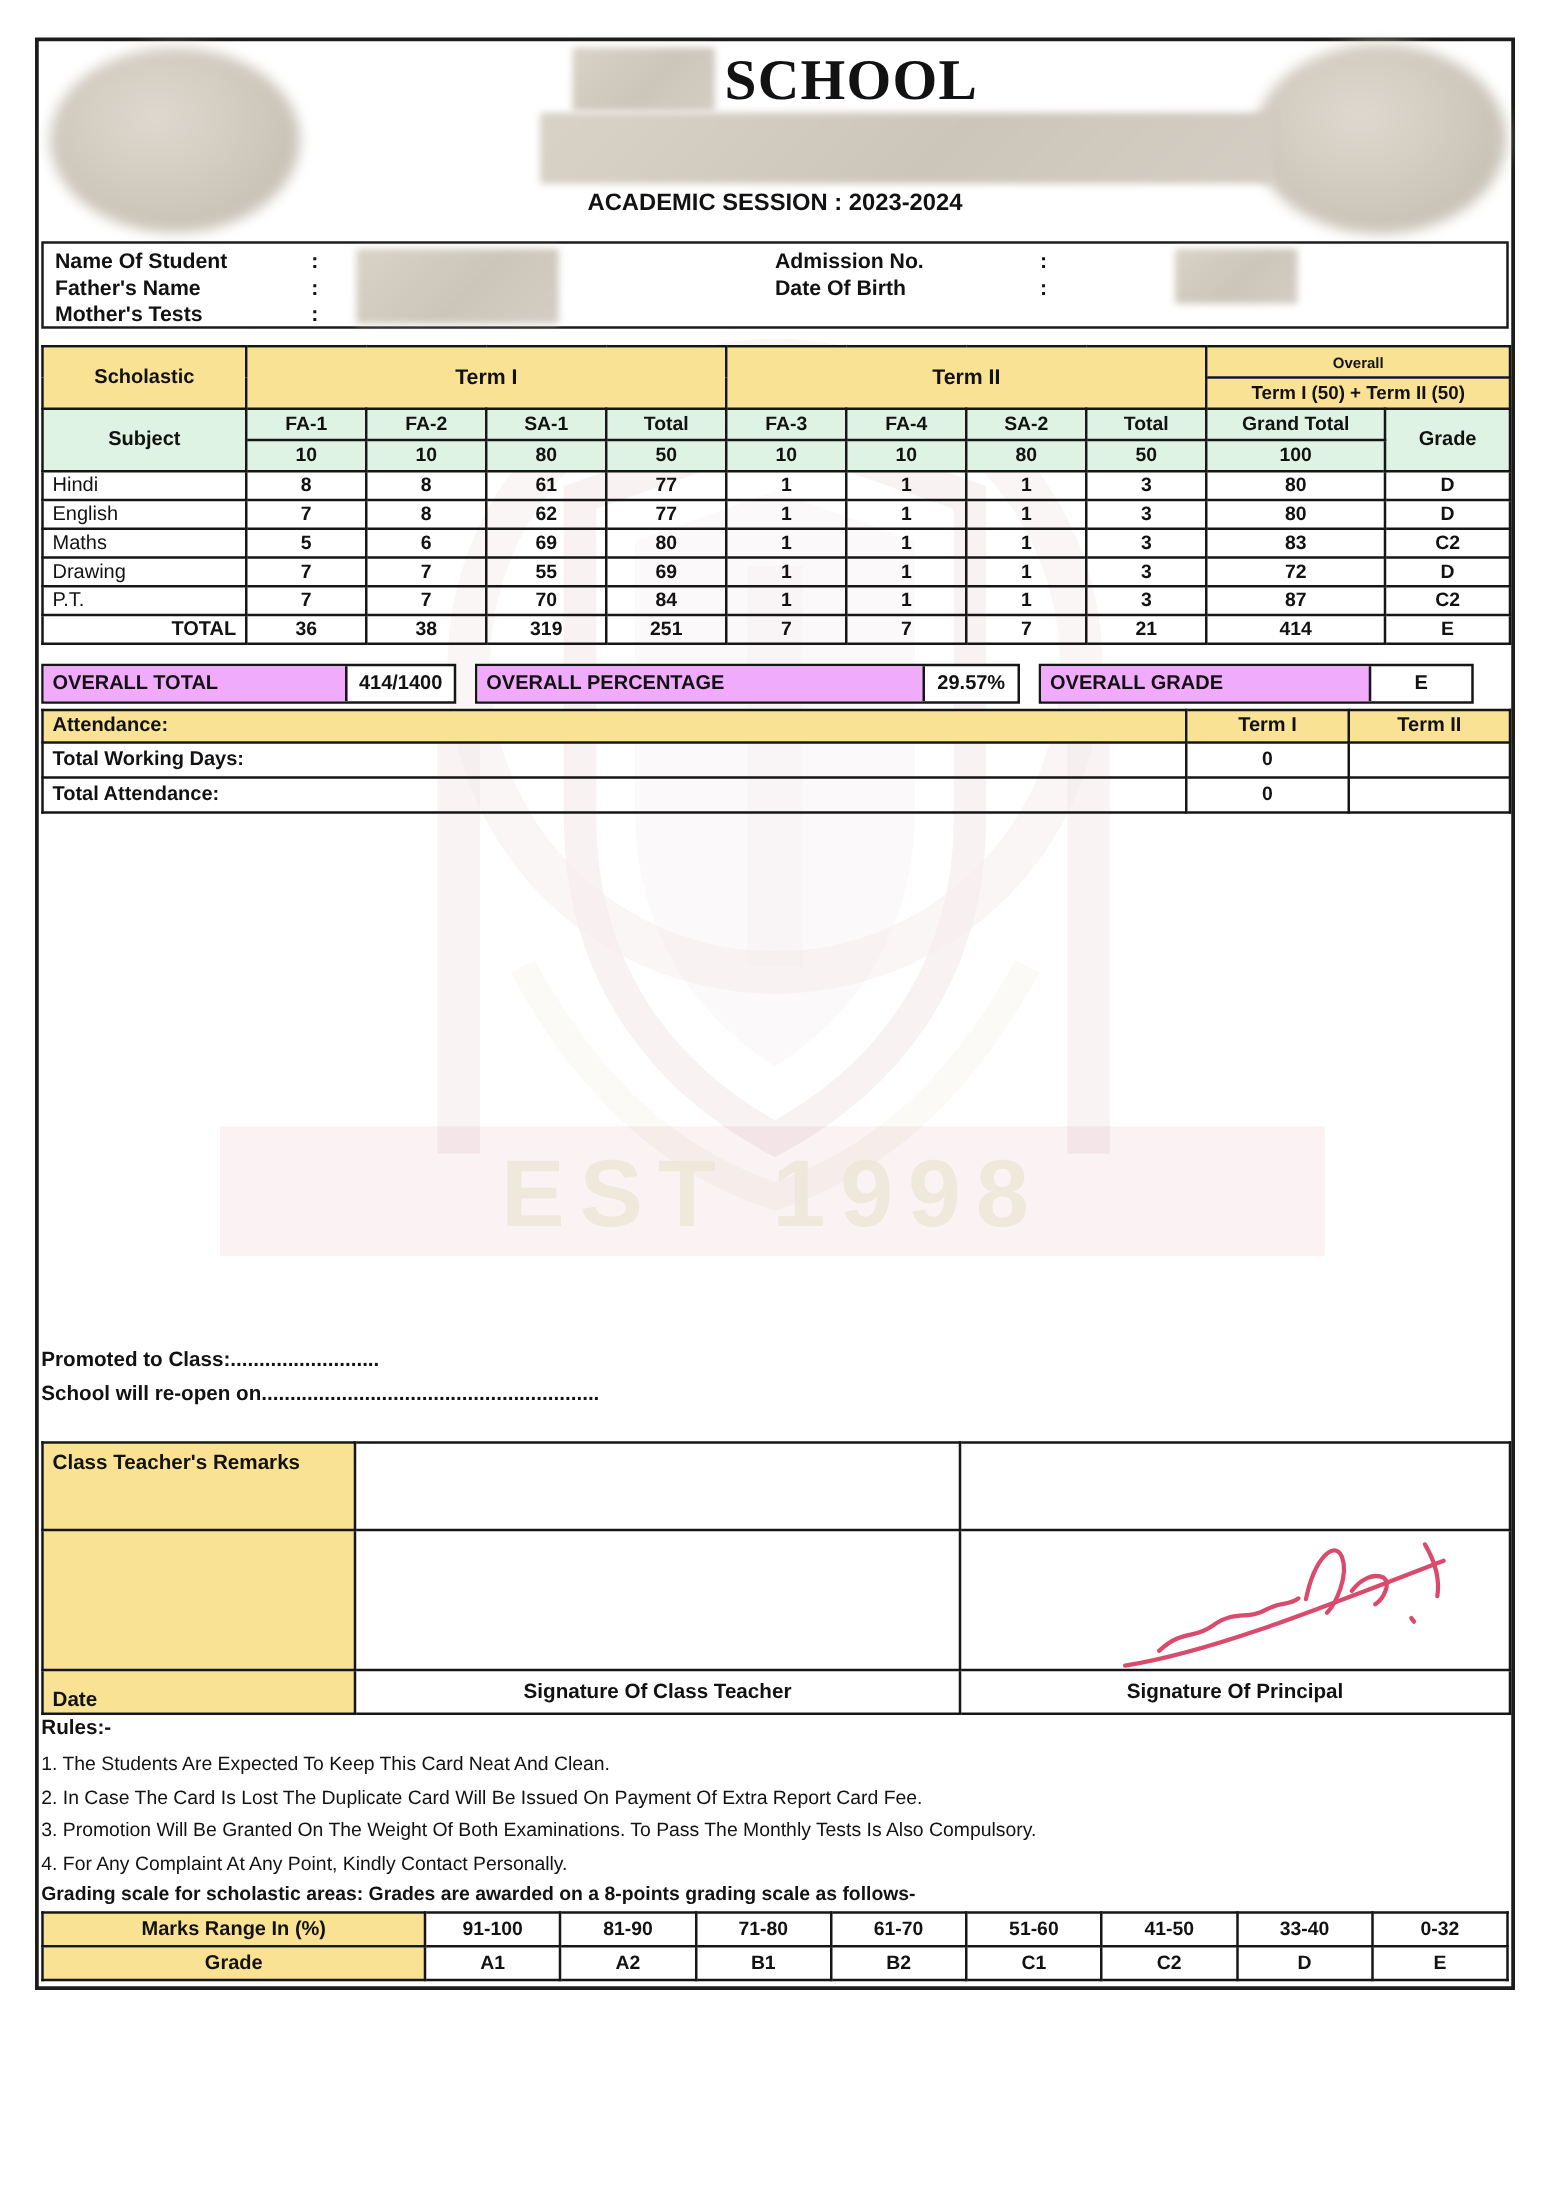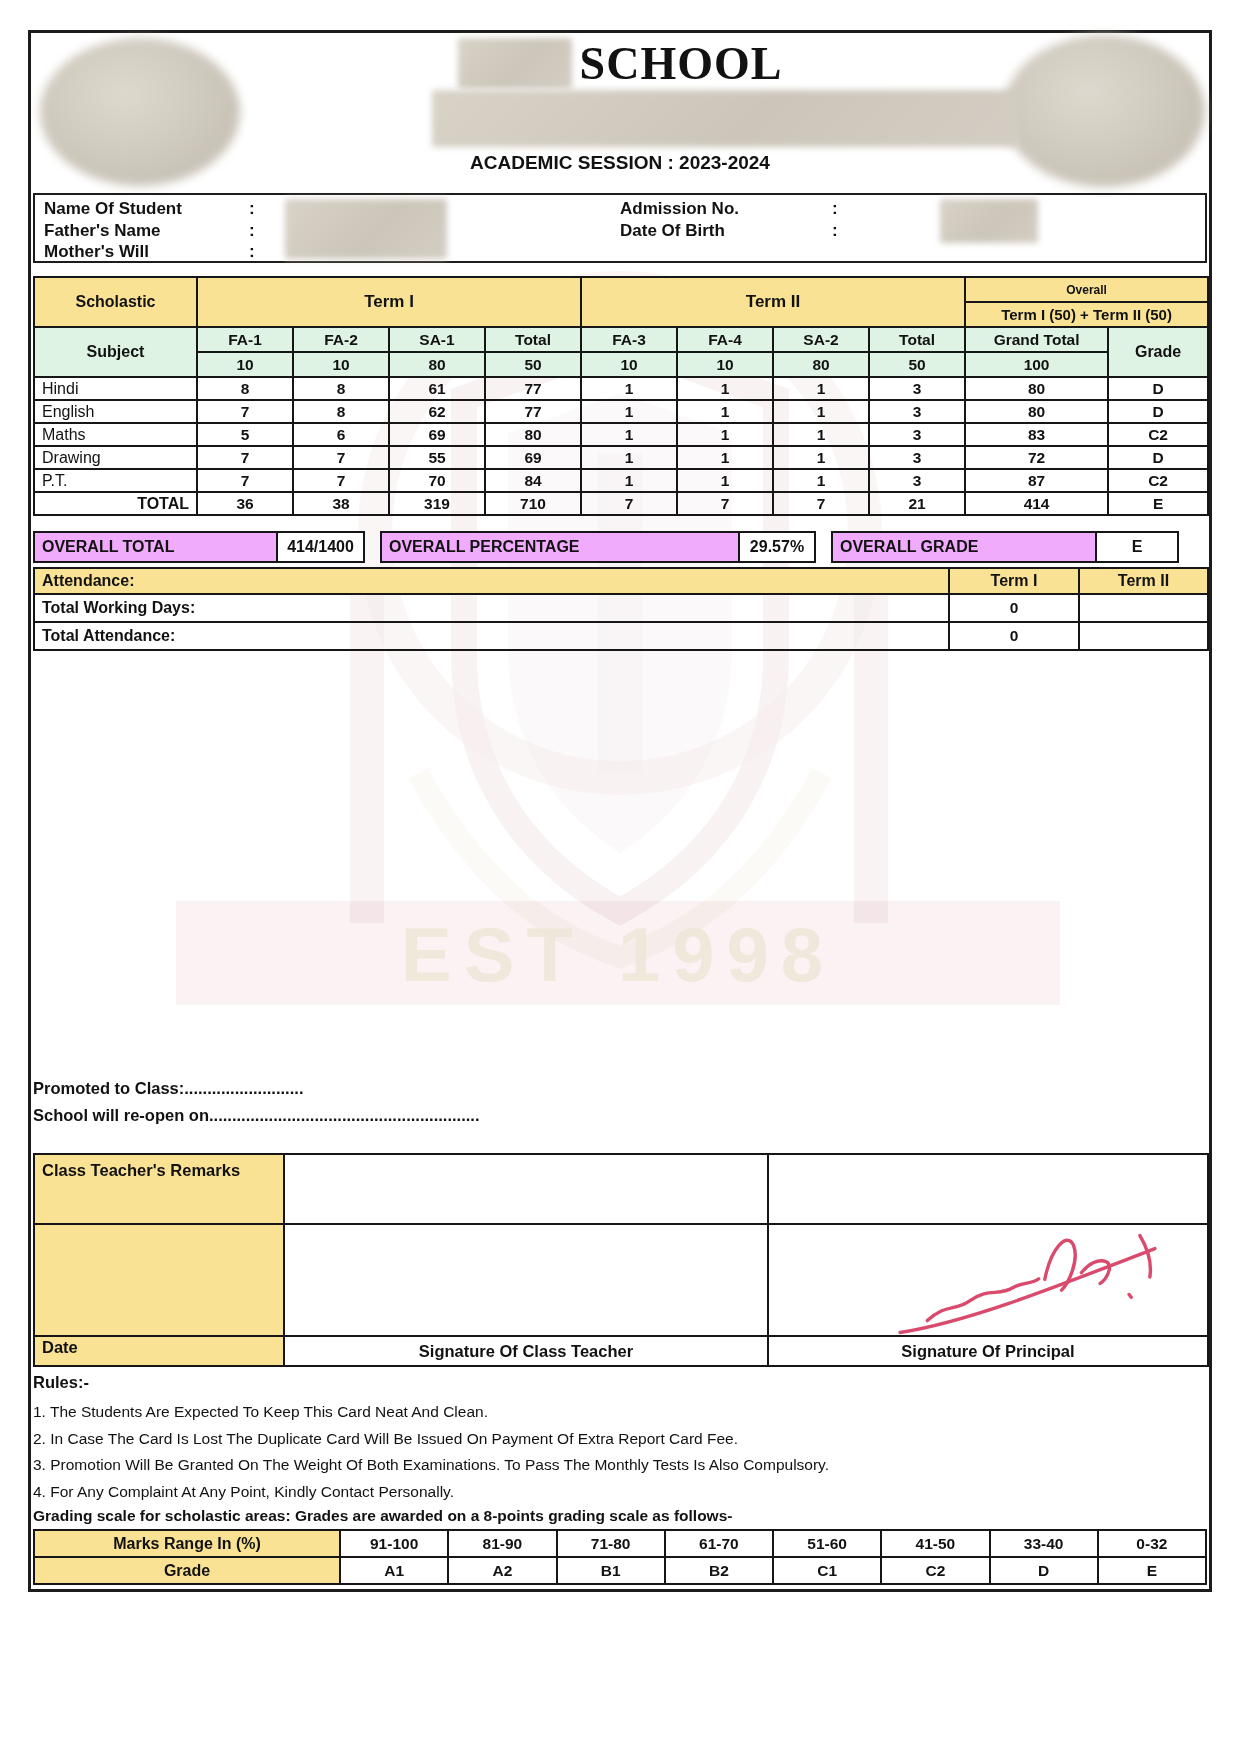--- a/index.html
+++ b/index.html
@@ -106,21 +106,21 @@
   <div class="student-box">
     <div class="info-row" style="left:9px;top:3px;">
       <span class="ilabel">Name Of Student</span>
       <span>:</span>
     </div>
     <div class="info-row" style="left:9px;top:25px;">
       <span class="ilabel">Father's Name</span>
       <span>:</span>
     </div>
     <div class="info-row" style="left:9px;top:46px;">
-      <span class="ilabel">Mother's Will</span>
+      <span class="ilabel">Mother's Tests</span>
       <span>:</span>
     </div>
     <div class="info-row" style="left:585px;top:3px;">
       <span class="ilabel r">Admission No.</span>
       <span>:</span>
     </div>
     <div class="info-row" style="left:585px;top:25px;">
       <span class="ilabel r">Date Of Birth</span>
       <span>:</span>
     </div>
@@ -255,21 +255,21 @@
           <td class="num">1</td>
           <td class="num">3</td>
           <td class="num">87</td>
           <td class="num">C2</td>
         </tr>
         <tr>
           <td class="subject total-label">TOTAL</td>
           <td class="num">36</td>
           <td class="num">38</td>
           <td class="num">319</td>
-          <td class="num">710</td>
+          <td class="num">251</td>
           <td class="num">7</td>
           <td class="num">7</td>
           <td class="num">7</td>
           <td class="num">21</td>
           <td class="num">414</td>
           <td class="num">E</td>
         </tr>
       </tbody>
   </table>
 
@@ -342,21 +342,21 @@
             <path d="M40,86 C60,70 68,79 84,69 C104,57 112,67 128,59 C138,54 147,57 154,52"></path>
             <path d="M160,53 C169,21 186,7 191,21 C196,37 183,59 176,65"></path>
             <path d="M197,49 C205,40 215,36 223,40 C229,45 222,57 215,61"></path>
             <path d="M258,16 C265,30 268,45 265,58"></path>
             <path d="M243,74 L245,77"></path>
           </g>
         </svg>
       </td>
     </tr>
     <tr class="r-row3">
-      <td class="yellow r-label" style="padding-top:1px;">Date</td>
+      <td class="yellow r-label" style="padding-top:14px;">Date</td>
       <td class="center">Signature Of Class Teacher</td>
       <td class="center">Signature Of Principal</td>
     </tr>
   </tbody>
     </table>
 
   <div class="rules">
     <div class="rules-title">Rules:-</div>
     <div>
         <div class="rule-item">1. The Students Are Expected To Keep This Card Neat And Clean.</div>

